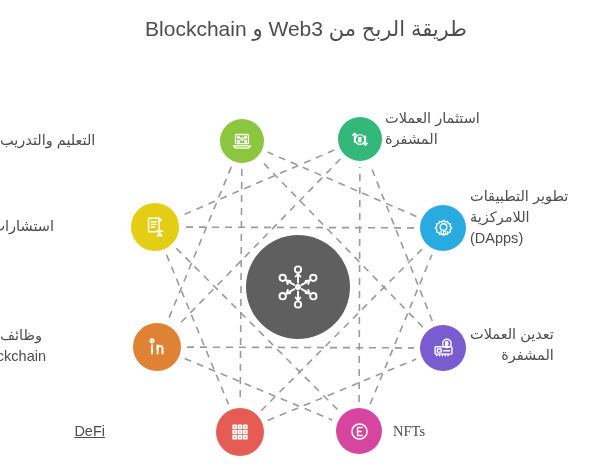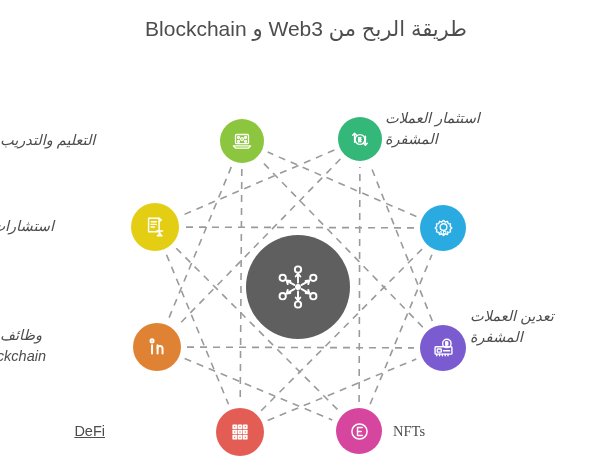--- a/index.html
+++ b/index.html
@@ -57,21 +57,21 @@
     align-items: center;
     justify-content: center;
   }
   .label {
     position: absolute;
     font-size: 14.5px;
     color: #4d4d4d;
     line-height: 21px;
     white-space: pre-line;
   }
-  .label.rtl { direction: rtl; font-style: italic; }
+  .label.rtl { direction: rtl; }
   .label.ltr { direction: ltr; }
   .label.right { text-align: right; }
   .label.left  { text-align: left; }
 </style>
 </head>
 <body>
 
 <div id="canvas">
 
   <div class="title">طريقة الربح من Web3 و Blockchain</div>
@@ -232,21 +232,24 @@
                  L12.2 25.8 L9.2 23 L12.2 20.2 L11.5 16 L15.6 15.2 L17 11.2 L21 12.5 Z"></path>
         <circle cx="24" cy="21.5" r="6"></circle>
       </g>
       <text x="24" y="35.5" text-anchor="middle" fill="#ffffff" font-family="Liberation Sans, sans-serif" font-size="10" font-weight="bold">API</text>
     </svg>
   </div>
 
   <div class="label rtl right" style="top: 130px; left: 0px; width: 100px; text-align: left;">التعليم والتدريب</div>
   <div class="label rtl left" style="top: 108px; left: 385px; text-align: left;">استثمار العملات
 المشفرة</div>
-  <div class="label rtl left" style="top: 306px; left: 470px; text-align: left;">تعدين العملات
+  <div class="label rtl left" style="top: 186px; left: 470px; text-align: left;">تطوير التطبيقات
+اللامركزية
+(DApps)</div>
+  <div class="label rtl left" style="top: 324px; left: 470px; text-align: right;">تعدين العملات
 المشفرة</div>
   <div class="label ltr left" style="top: 421px; left: 393px; text-align: left; font-family: Liberation Serif, serif;">NFTs</div>
   <div class="label ltr right" style="top: 421px; left: 0px; width: 105px; text-align: right; text-decoration: underline;">DeFi</div>
   <div class="label rtl right" style="top: 325px; left: 0px; width: 46px; text-align: left;">وظائف
 Blockchain</div>
   <div class="label rtl right" style="top: 216px; left: 0px; width: 54px; text-align: right;">استشارات</div>
 
 </div>
 
 </body></html>

